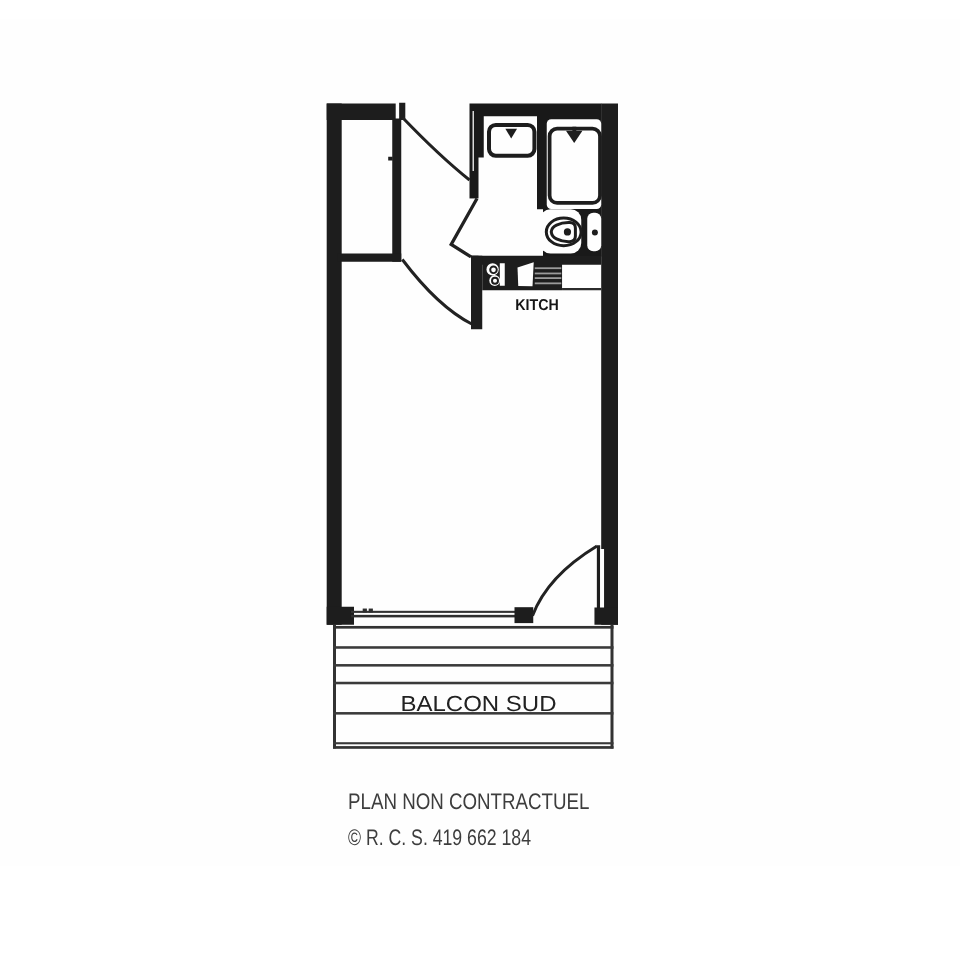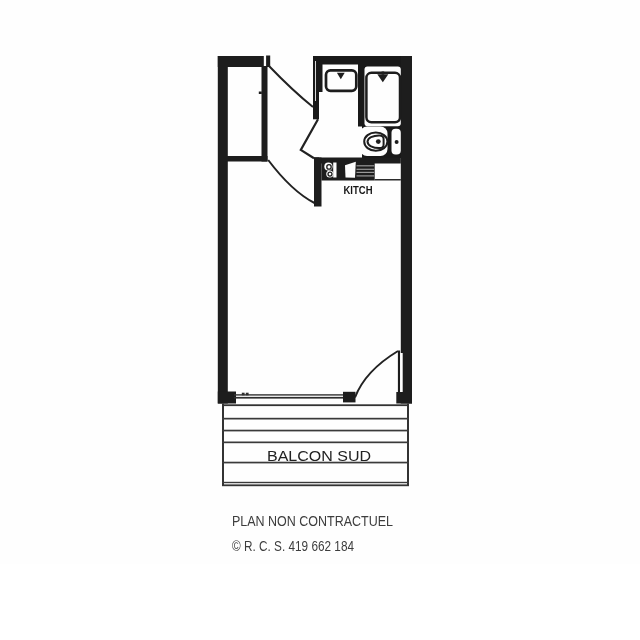--- a/index.html
+++ b/index.html
@@ -1,16 +1,16 @@
 <!DOCTYPE html>
 <html><head>
 <meta charset="utf-8">
 <style>
   html,body{margin:0;padding:0;background:#ffffff;}
-  #page{width:640px;height:564px;position:relative;background:#fefefe;font-family:"Liberation Sans",sans-serif;}
+  #page{width:640px;height:564px;position:relative;background:#fefefe;font-family:"Liberation Sans",sans-serif;margin-top:13px;}
   svg{position:absolute;top:0;left:0;}
 </style>
 </head>
 <body>
 <div id="page">
 <svg width="640" height="640" viewBox="0 0 640 640">
 
   <rect x="0" y="0" width="640" height="640" fill="#fefefe"></rect>
 
   <rect x="217.8" y="56" width="10" height="347.5" fill="#1d1d1d"></rect>

